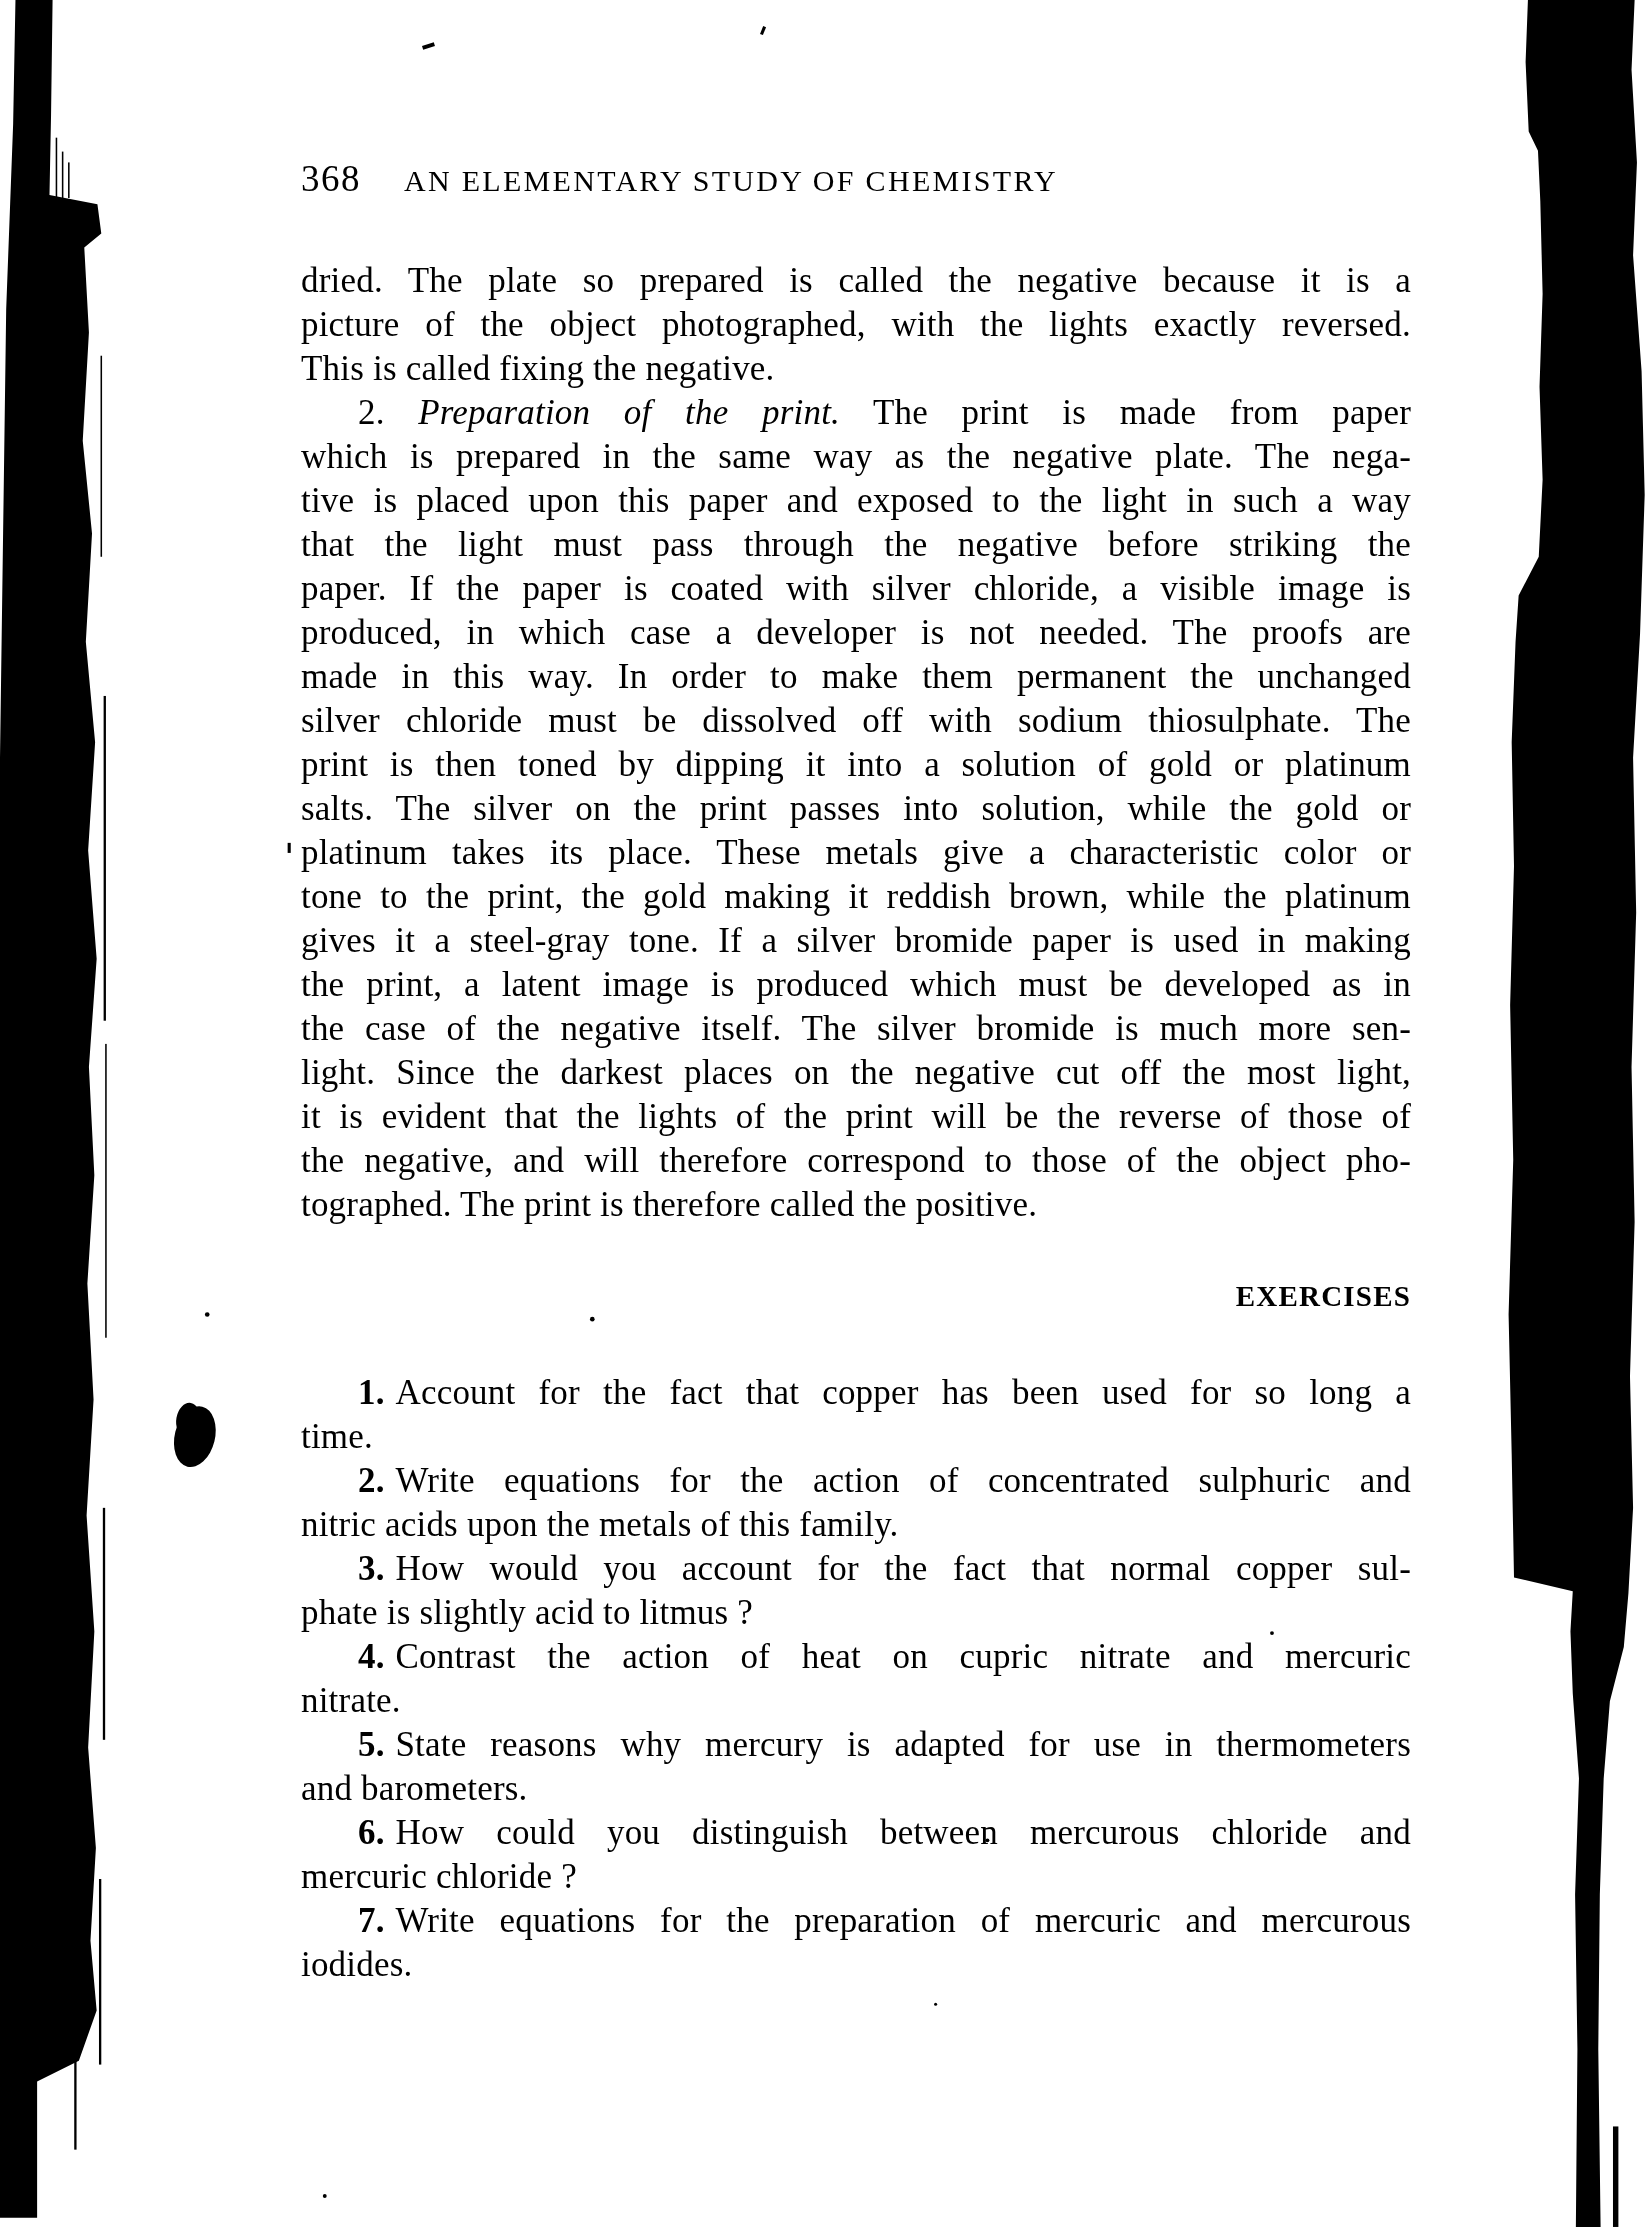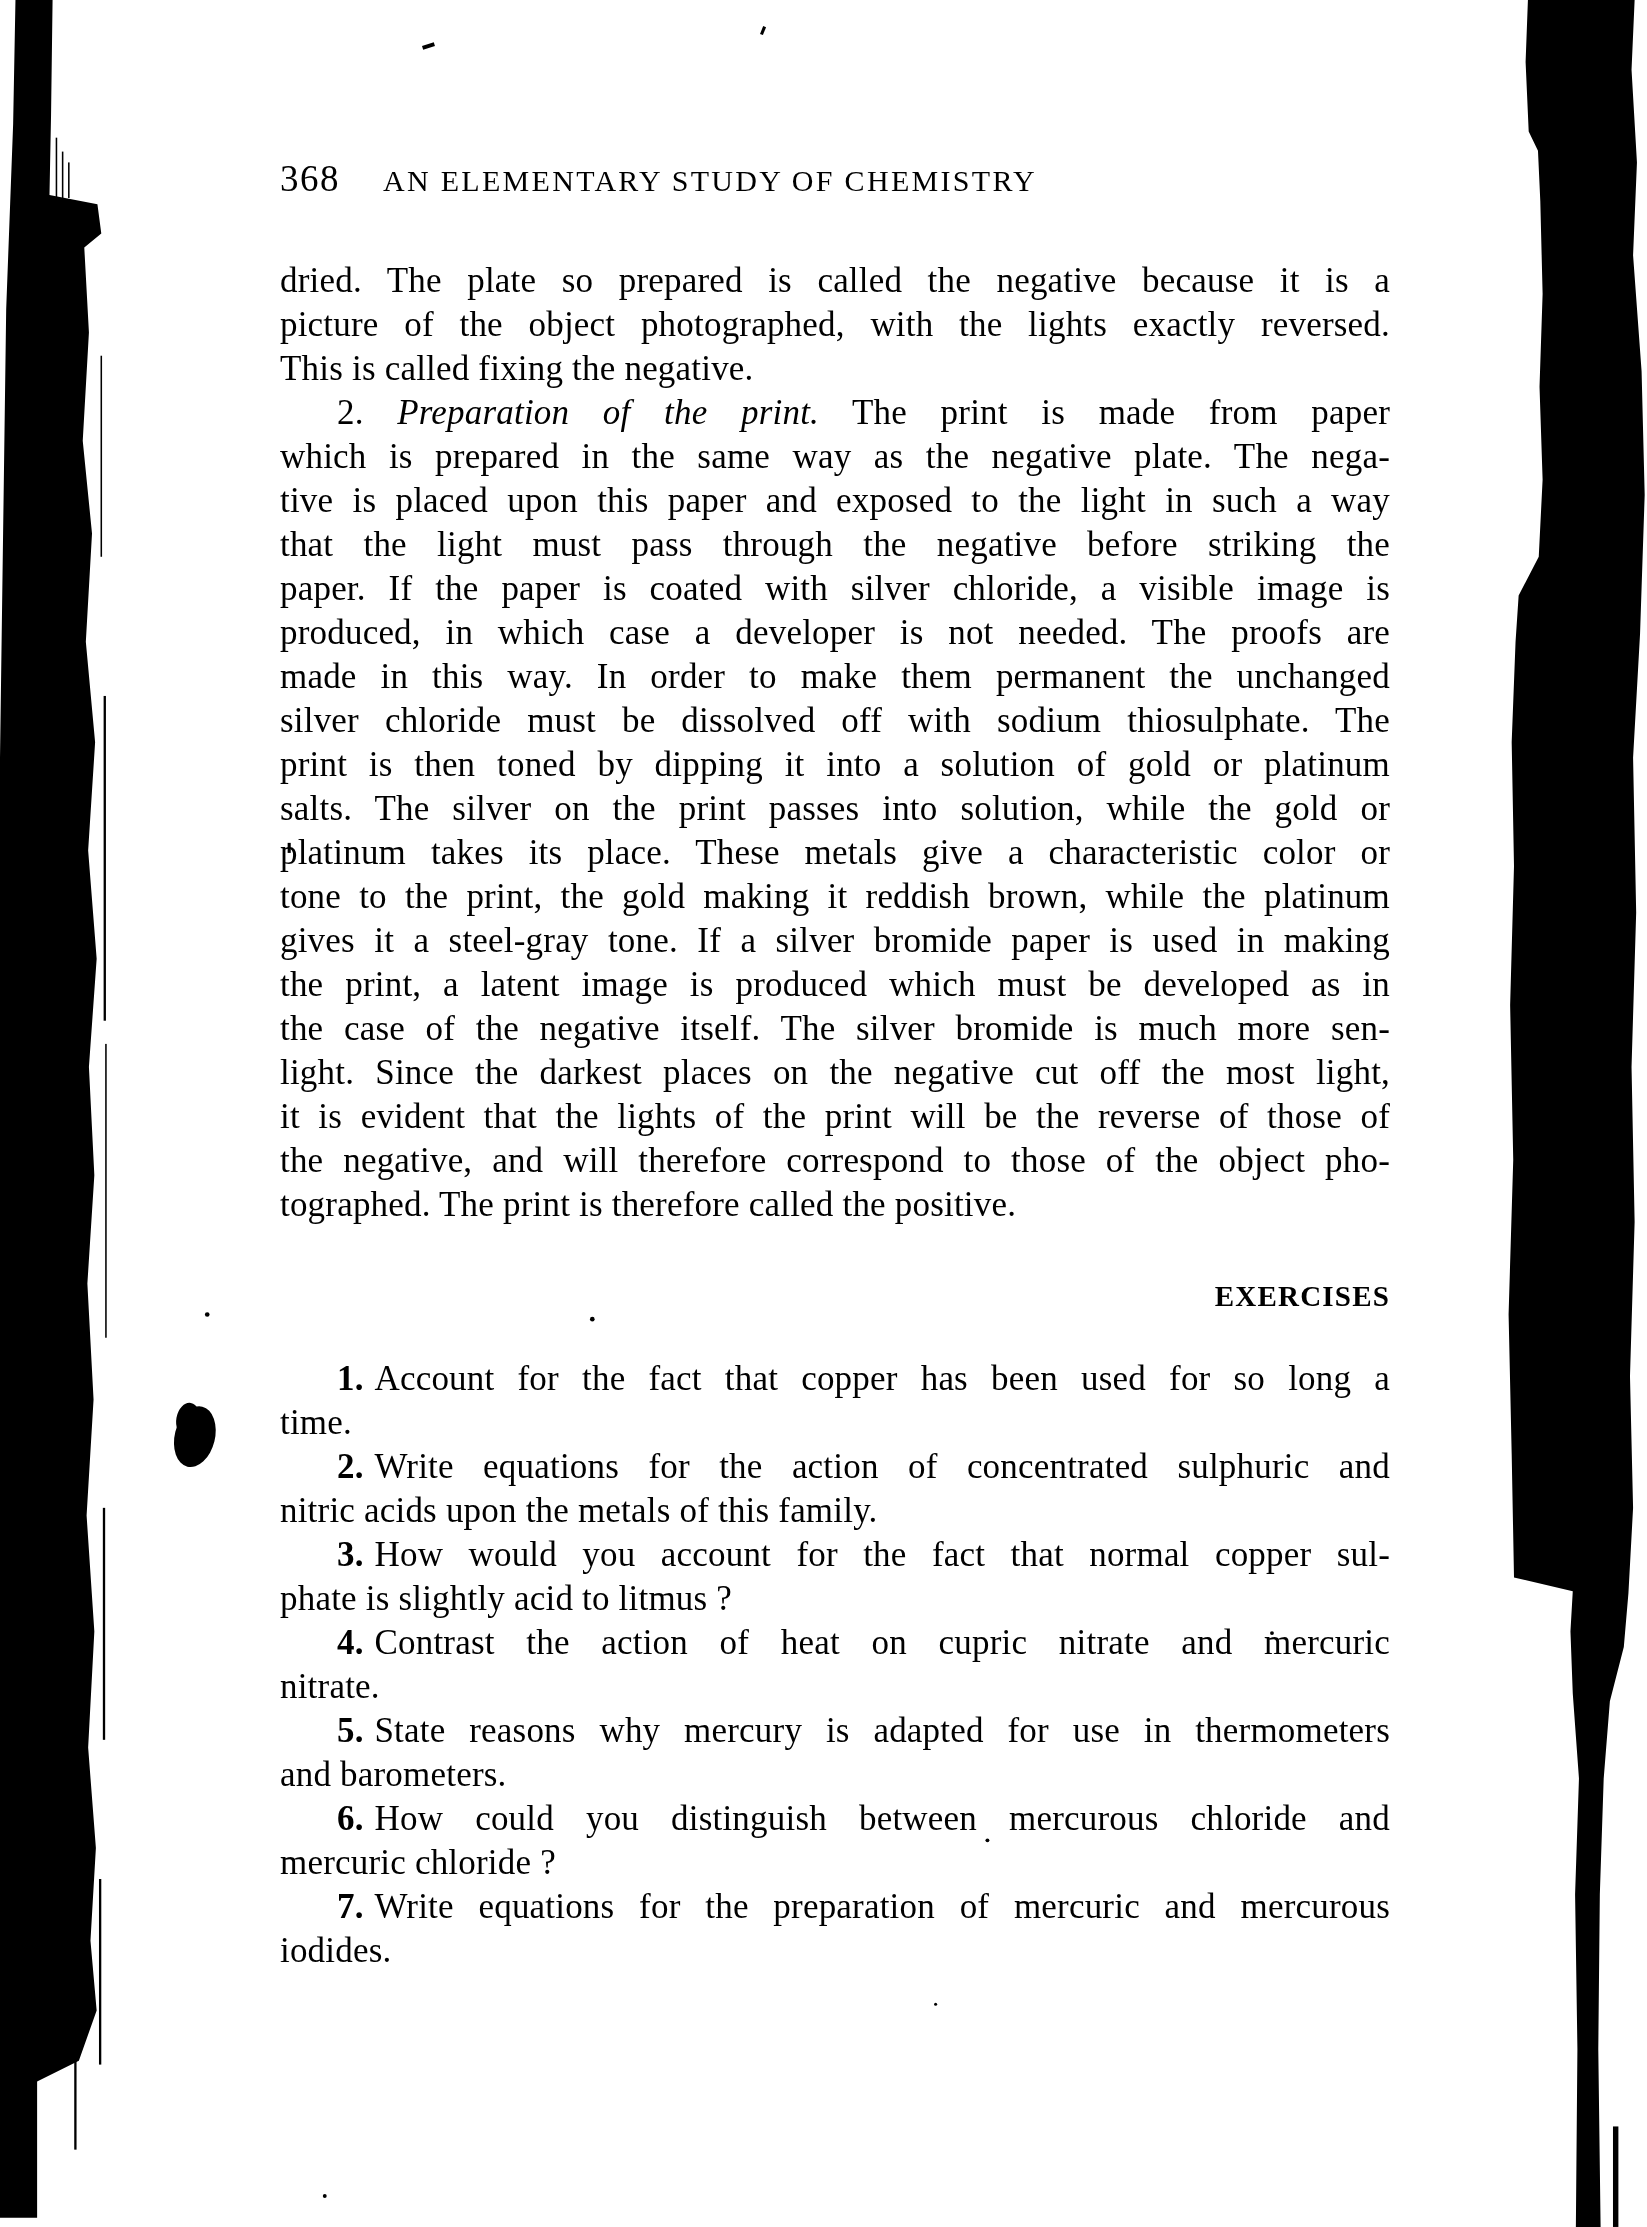--- a/index.html
+++ b/index.html
@@ -6,21 +6,21 @@
   body {
     width: 1647px; height: 2227px;
     background: #ffffff;
     position: relative;
     overflow: hidden;
     font-family: "Liberation Serif", serif;
     color: #000000;
   }
   .content {
     position: absolute;
-    left: 280px; top: 157px;
+    left: 301px; top: 157px;
     width: 1110px;
   }
   .hdr {
     display: flex;
     align-items: baseline;
     height: 48px;
     font-size: 37px;
   }
   .page-num { letter-spacing: 1.5px; }
   .running-title {
@@ -48,21 +48,21 @@
   .line i { font-style: italic; }
   .line b.num { font-weight: bold; padding-right: 10.8px; }
   .ex-heading {
     margin-top: 48px;
     line-height: 43px;
     font-size: 29px;
     font-weight: bold;
     letter-spacing: 1.2px;
     text-align: right;
   }
-  .ex-list { margin-top: 39px; }
+  .ex-list { margin-top: 53px; }
   .artifacts {
     position: absolute;
     left: 0; top: 0;
     width: 1647px; height: 2227px;
     pointer-events: none;
   }
 </style>
 </head>
 <body>
 

